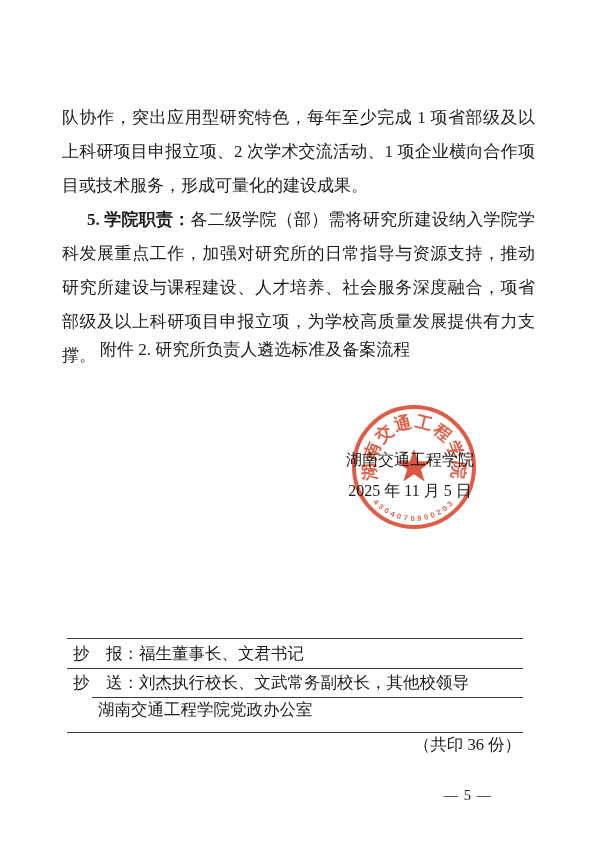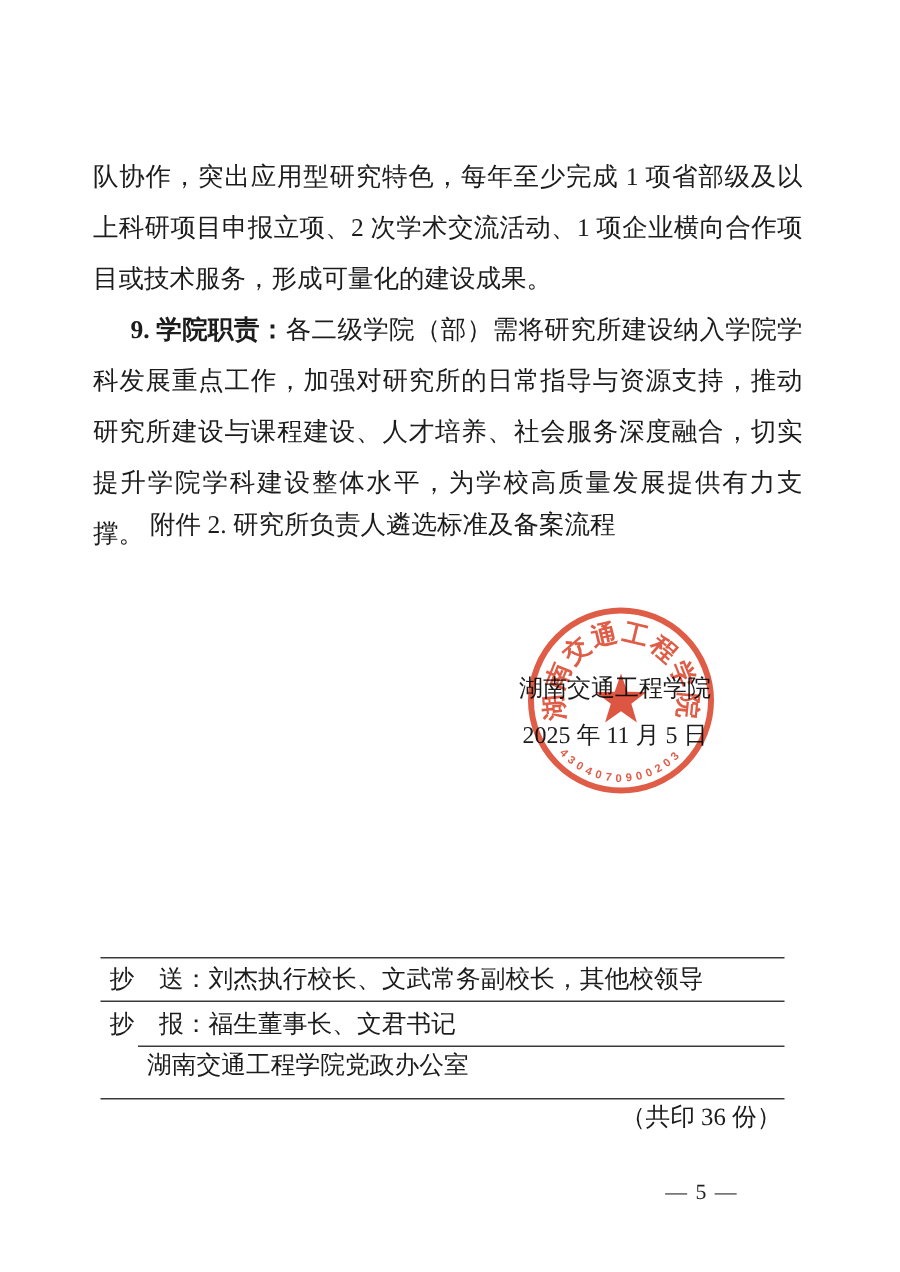--- a/index.html
+++ b/index.html
@@ -63,21 +63,21 @@
     font-size:14.5px;letter-spacing:1px;color:#222;
   }
 </style>
 </head>
 <body>
 
 <div class="page">
 
   <div class="body-text">
     <p>队协作，突出应用型研究特色，每年至少完成 1 项省部级及以上科研项目申报立项、2 次学术交流活动、1 项企业横向合作项目或技术服务，形成可量化的建设成果。</p>
-    <p class="indent"><b>9. 学院职责：</b><span>各二级学院（部）需将研究所建设纳入学院学科发展重点工作，加强对研究所的日常指导与资源支持，推动研究所建设与课程建设、人才培养、社会服务深度融合，切实提升学院学科建设整体水平，为学校高质量发展提供有力支撑。</span></p>
+    <p class="indent"><b>5. 学院职责：</b><span>各二级学院（部）需将研究所建设纳入学院学科发展重点工作，加强对研究所的日常指导与资源支持，推动研究所建设与课程建设、人才培养、社会服务深度融合，项省部级及以上科研项目申报立项，为学校高质量发展提供有力支撑。</span></p>
   </div>
 
   <div class="attachments">
     <p>附件 2. 研究所负责人遴选标准及备案流程</p>
   </div>
 
   <div class="signature">
     <div>湖南交通工程学院</div>
     <div>2025 年 11 月 5 日</div>
   </div>
@@ -91,25 +91,25 @@
     <text class="arc-org">
       <textPath href="#sealTopArc" startOffset="50%" text-anchor="middle">湖南交通工程学院</textPath>
     </text>
     <polygon class="star" points="66,48 70.2,60.2 83.1,60.4 72.9,68.2 76.6,80.6 66,73.2 55.4,80.6 59.2,68.2 48.9,60.4 61.8,60.2"></polygon>
     <text class="arc-code">
       <textPath href="#sealBottomArc" startOffset="50%" text-anchor="middle">4304070900203</textPath>
     </text>
   </svg>
 
   <div class="footer">
+    <div class="row row1">
+      <span>抄　报：福生董事长、文君书记</span>
+    </div>
     <div class="row row2">
       <span>抄　送：刘杰执行校长、文武常务副校长，其他校领导</span>
-    </div>
-    <div class="row row1">
-      <span>抄　报：福生董事长、文君书记</span>
     </div>
     <div class="row row3">
       <span>湖南交通工程学院党政办公室</span>
     </div>
     <div class="row row4">
       <span>（共印 36 份）</span>
     </div>
   </div>
 
   <div class="page-number">— 5 —</div>

